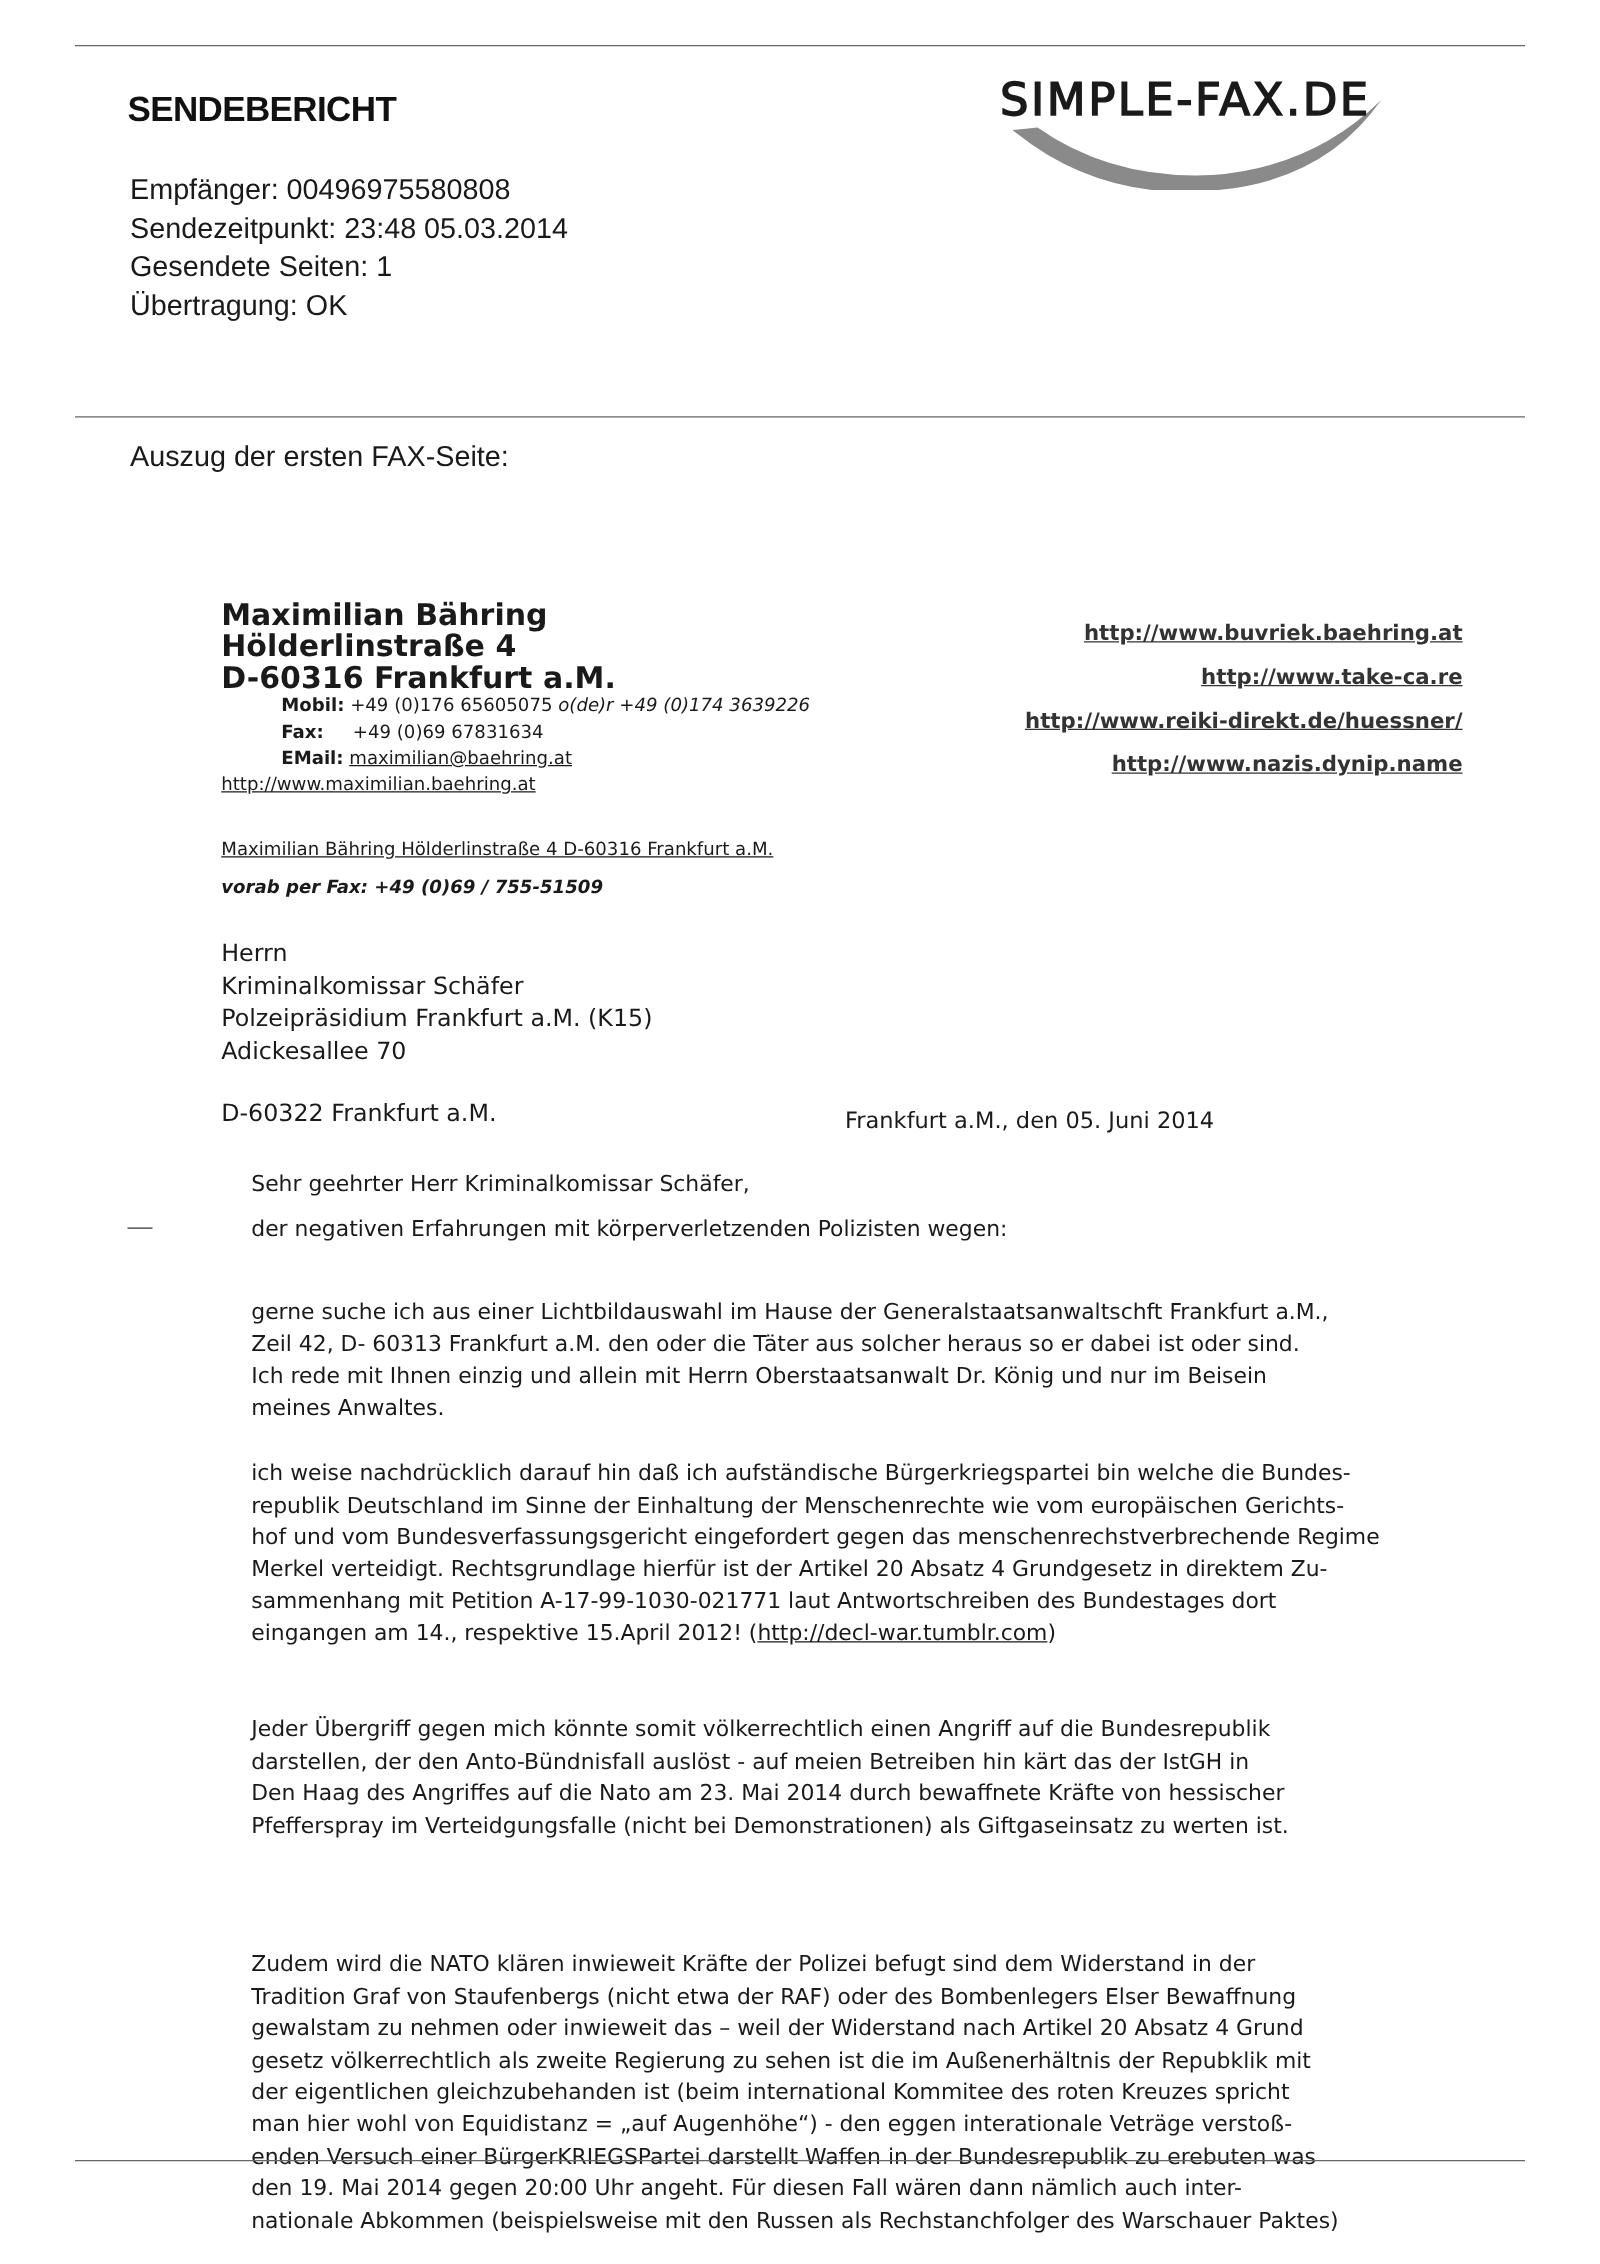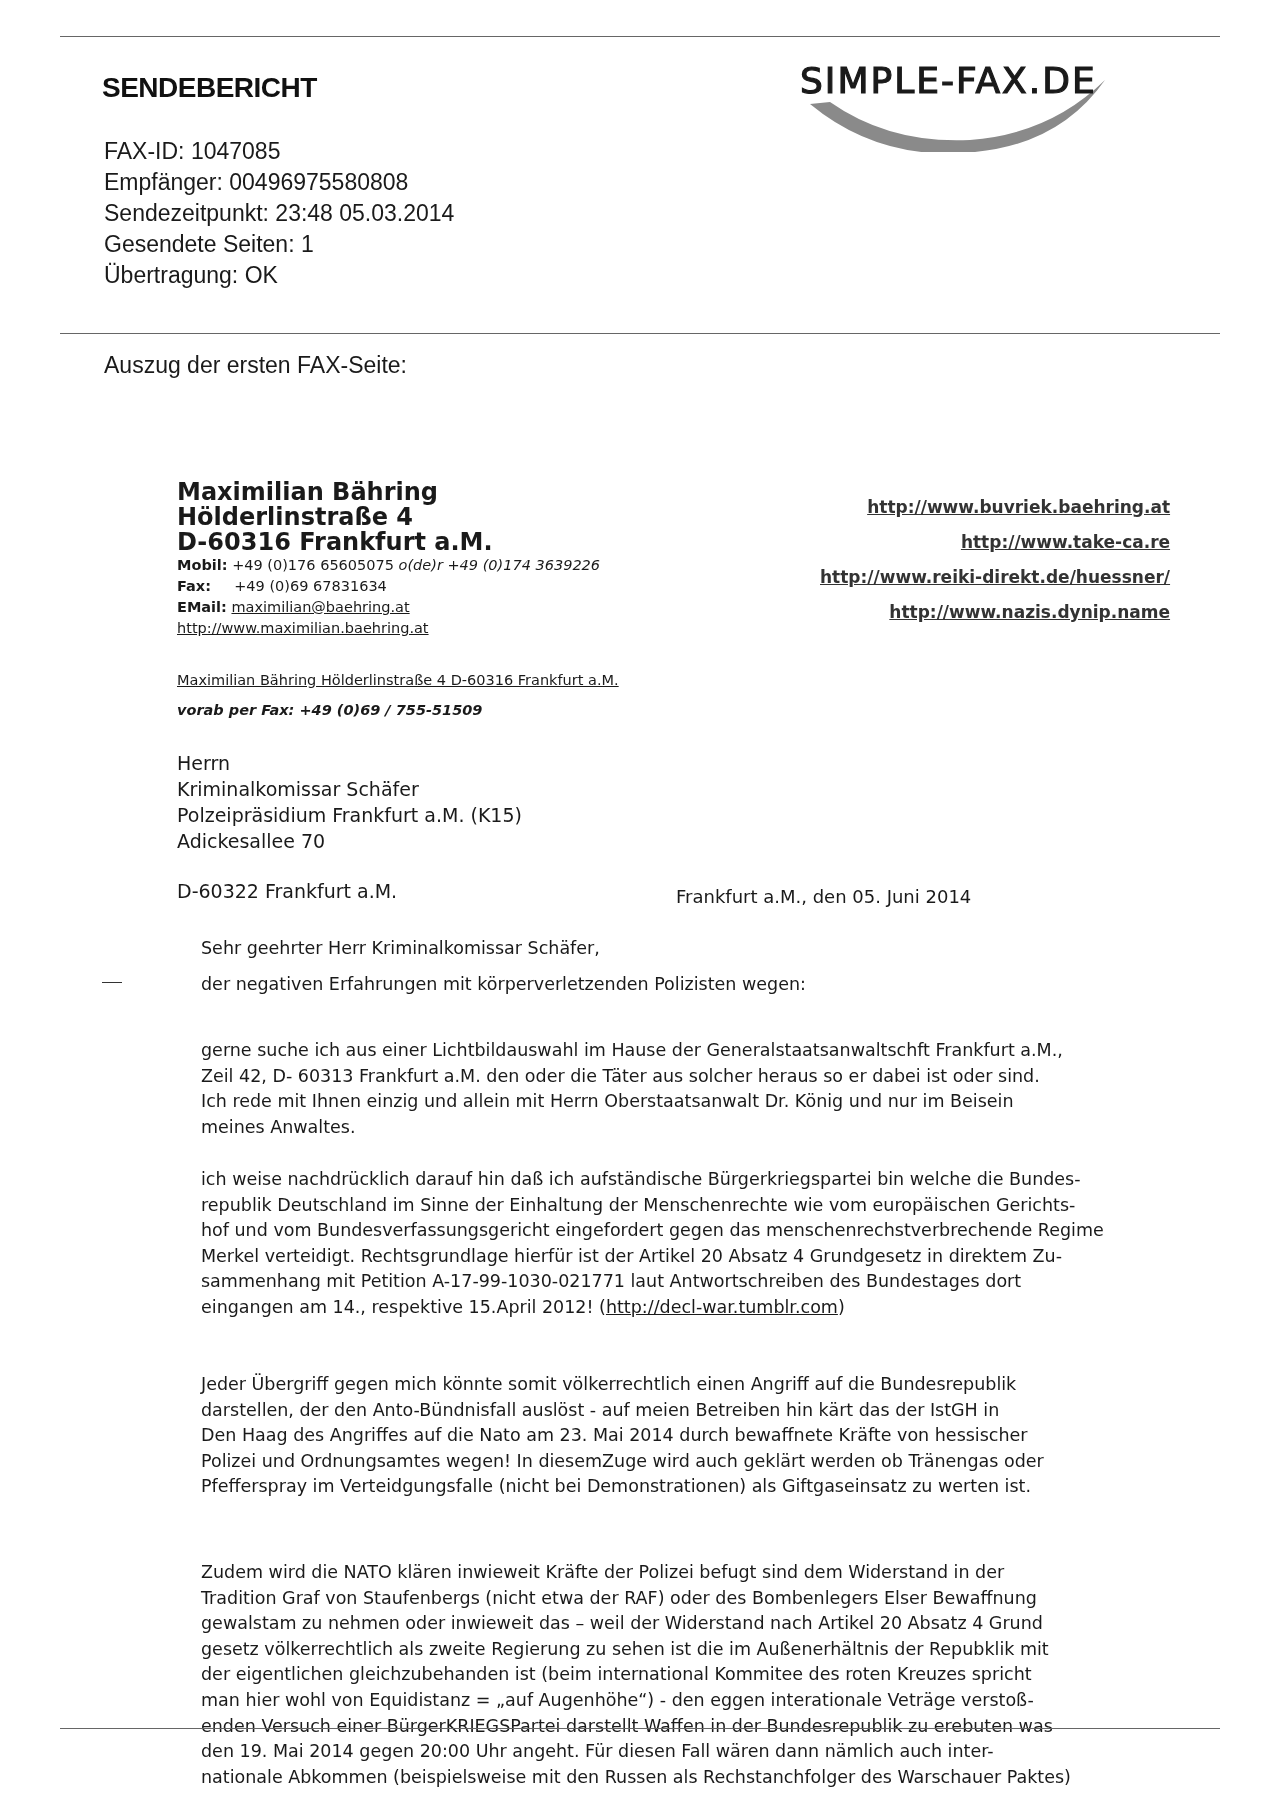--- a/index.html
+++ b/index.html
@@ -17,21 +17,21 @@
   .logo { position: absolute; left: 800px; top: 52px; width: 400px; height: 100px; }
   .logo-text { position: absolute; left: 0; top: 8px; font-size: 36px; letter-spacing: 2px; color: #1a1a1a; font-family: "DejaVu Sans", sans-serif; font-weight: normal; white-space: nowrap; -webkit-text-stroke: 1.2px #1a1a1a; }
   .logo svg { position: absolute; left: 0; top: 0; }
 
   .excerpt-heading { position: absolute; left: 104px; top: 352px; font-size: 23px; color: #1a1a1a; }
 
   .fax { font-family: "DejaVu Sans", sans-serif; color: #1a1a1a; }
   .sender { position: absolute; left: 177px; top: 480px; }
   .sender .big { font-size: 24px; font-weight: bold; line-height: 25px; white-space: nowrap; }
   .sender .small { font-size: 14.5px; line-height: 21px; white-space: nowrap; }
-  .sender .small b { font-weight: bold; }
+  .sender .small b { font-weight: bold; margin-left: 48px; }
   .sender .small i { font-style: italic; }
   .u { text-decoration: underline; }
 
   .links { position: absolute; left: 820px; top: 490px; font-size: 17px; font-weight: bold; line-height: 35px; color: #333; }
   .links div { text-decoration: underline; white-space: nowrap; text-align: right; }
 
   .return-addr { position: absolute; left: 177px; top: 672px; font-size: 14.5px; text-decoration: underline; white-space: nowrap; }
   .vorab { position: absolute; left: 177px; top: 702px; font-size: 14.5px; font-weight: bold; font-style: italic; white-space: nowrap; }
 
   .recipient { position: absolute; left: 177px; top: 750px; font-size: 19px; line-height: 26px; white-space: nowrap; }
@@ -57,21 +57,20 @@
 <div class="report-title">SENDEBERICHT</div>
 
 <div class="logo">
   <svg width="400" height="100" viewBox="0 0 400 100">
     <path d="M 10 52 Q 80 110 175 100 Q 260 92 305 28 Q 250 82 170 88 Q 90 92 30 50 Z" fill="#8a8a8a"></path>
   </svg>
   <div class="logo-text">SIMPLE-FAX.DE</div>
 </div>
 
 <div class="report-info">
-  <div>FAX-ID: 1047085</div>
   <div>Empfänger: 00496975580808</div>
   <div>Sendezeitpunkt: 23:48 05.03.2014</div>
   <div>Gesendete Seiten: 1</div>
   <div class="bold">Übertragung: OK</div>
 </div>
 
 <div class="hr hr-mid"></div>
 
 <div class="excerpt-heading">Auszug der ersten FAX-Seite:</div>
 
@@ -137,21 +136,20 @@
     <div>hof und vom Bundesverfassungsgericht eingefordert gegen das menschenrechstverbrechende Regime</div>
     <div>Merkel verteidigt. Rechtsgrundlage hierfür ist der Artikel 20 Absatz 4 Grundgesetz in direktem Zu-</div>
     <div>sammenhang mit Petition A-17-99-1030-021771 laut Antwortschreiben des Bundestages dort</div>
     <div><span>eingangen am 14., respektive 15.April 2012! (</span><span class="u">http://decl-war.tumblr.com</span><span>)</span></div>
   </div>
 
   <div class="body-text p4">
     <div>Jeder Übergriff gegen mich könnte somit völkerrechtlich einen Angriff auf die Bundesrepublik</div>
     <div>darstellen, der den Anto-Bündnisfall auslöst - auf meien Betreiben hin kärt das der IstGH in</div>
     <div>Den Haag des Angriffes auf die Nato am 23. Mai 2014 durch bewaffnete Kräfte von hessischer</div>
-    <div>Polizei und Ordnungsamtes wegen! In diesemZuge wird auch geklärt werden ob Tränengas oder</div>
     <div>Pfefferspray im Verteidgungsfalle (nicht bei Demonstrationen) als Giftgaseinsatz zu werten ist.</div>
   </div>
 
   <div class="body-text p5">
     <div>Zudem wird die NATO klären inwieweit Kräfte der Polizei befugt sind dem Widerstand in der</div>
     <div>Tradition Graf von Staufenbergs (nicht etwa der RAF) oder des Bombenlegers Elser Bewaffnung</div>
     <div>gewalstam zu nehmen oder inwieweit das – weil der Widerstand nach Artikel 20 Absatz 4 Grund</div>
     <div>gesetz völkerrechtlich als zweite Regierung zu sehen ist die im Außenerhältnis der Repubklik mit</div>
     <div>der eigentlichen gleichzubehanden ist (beim international Kommitee des roten Kreuzes spricht</div>
     <div>man hier wohl von Equidistanz = „auf Augenhöhe“) - den eggen interationale Veträge verstoß-</div>

